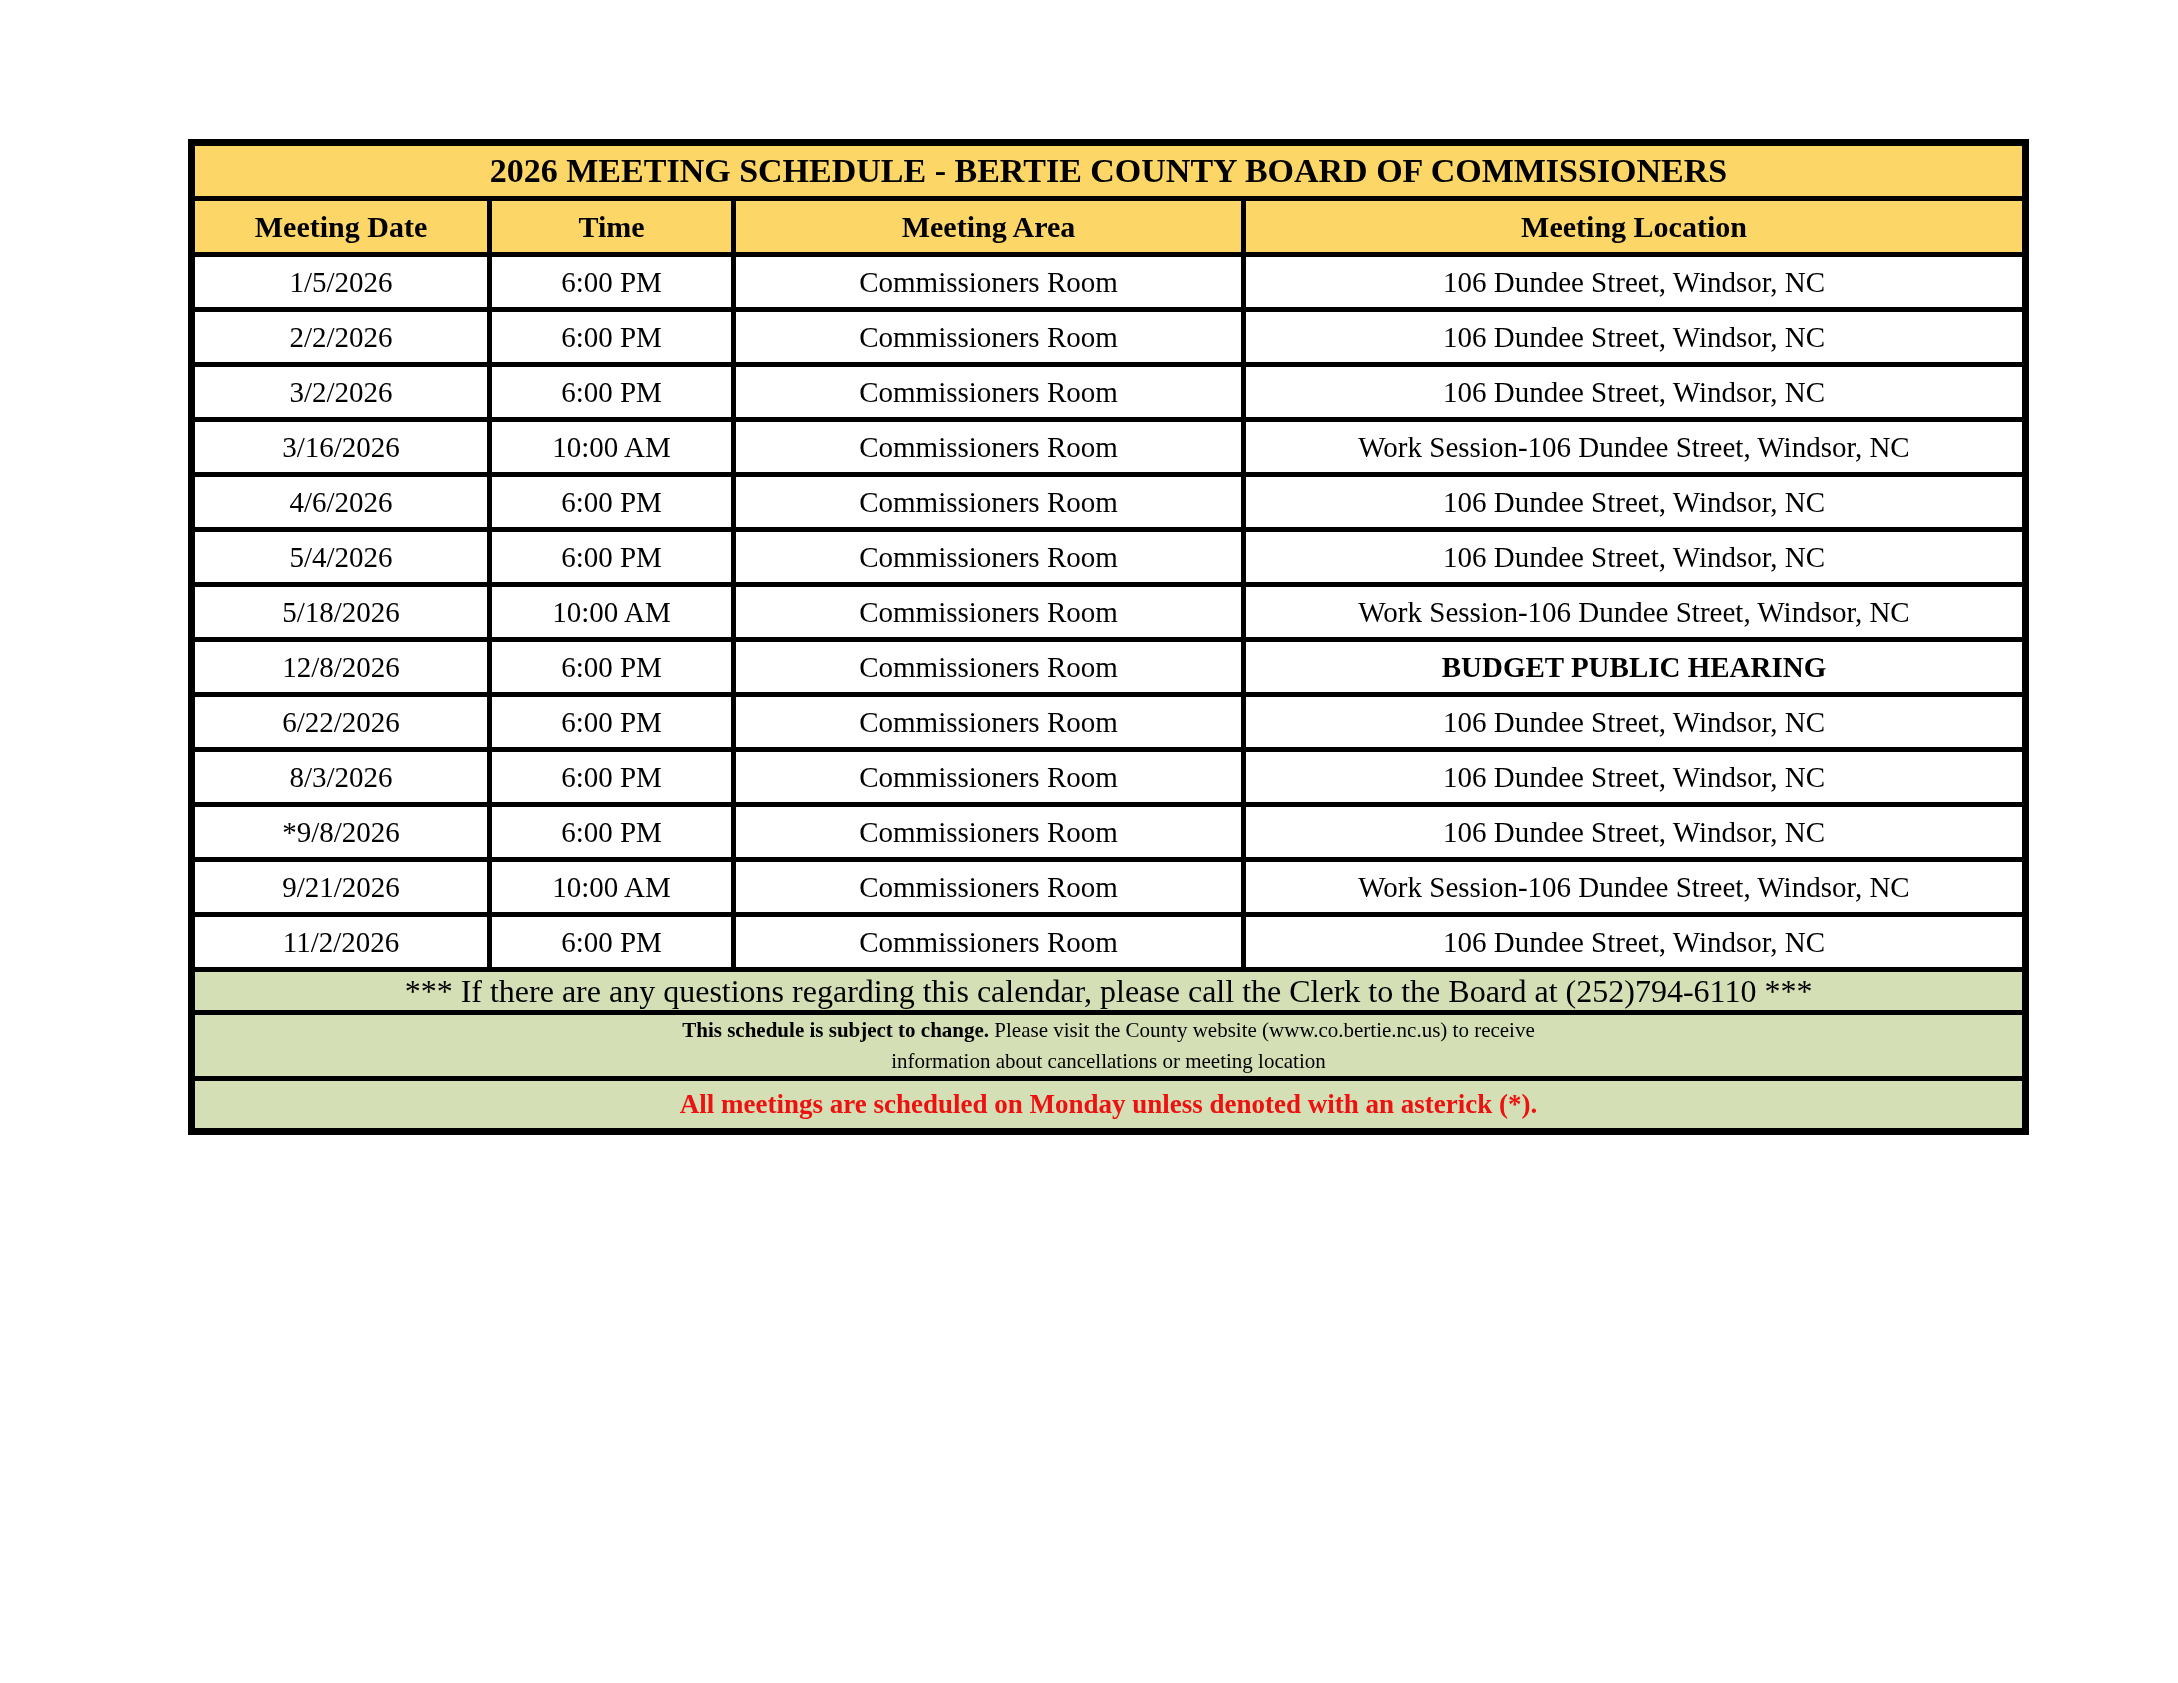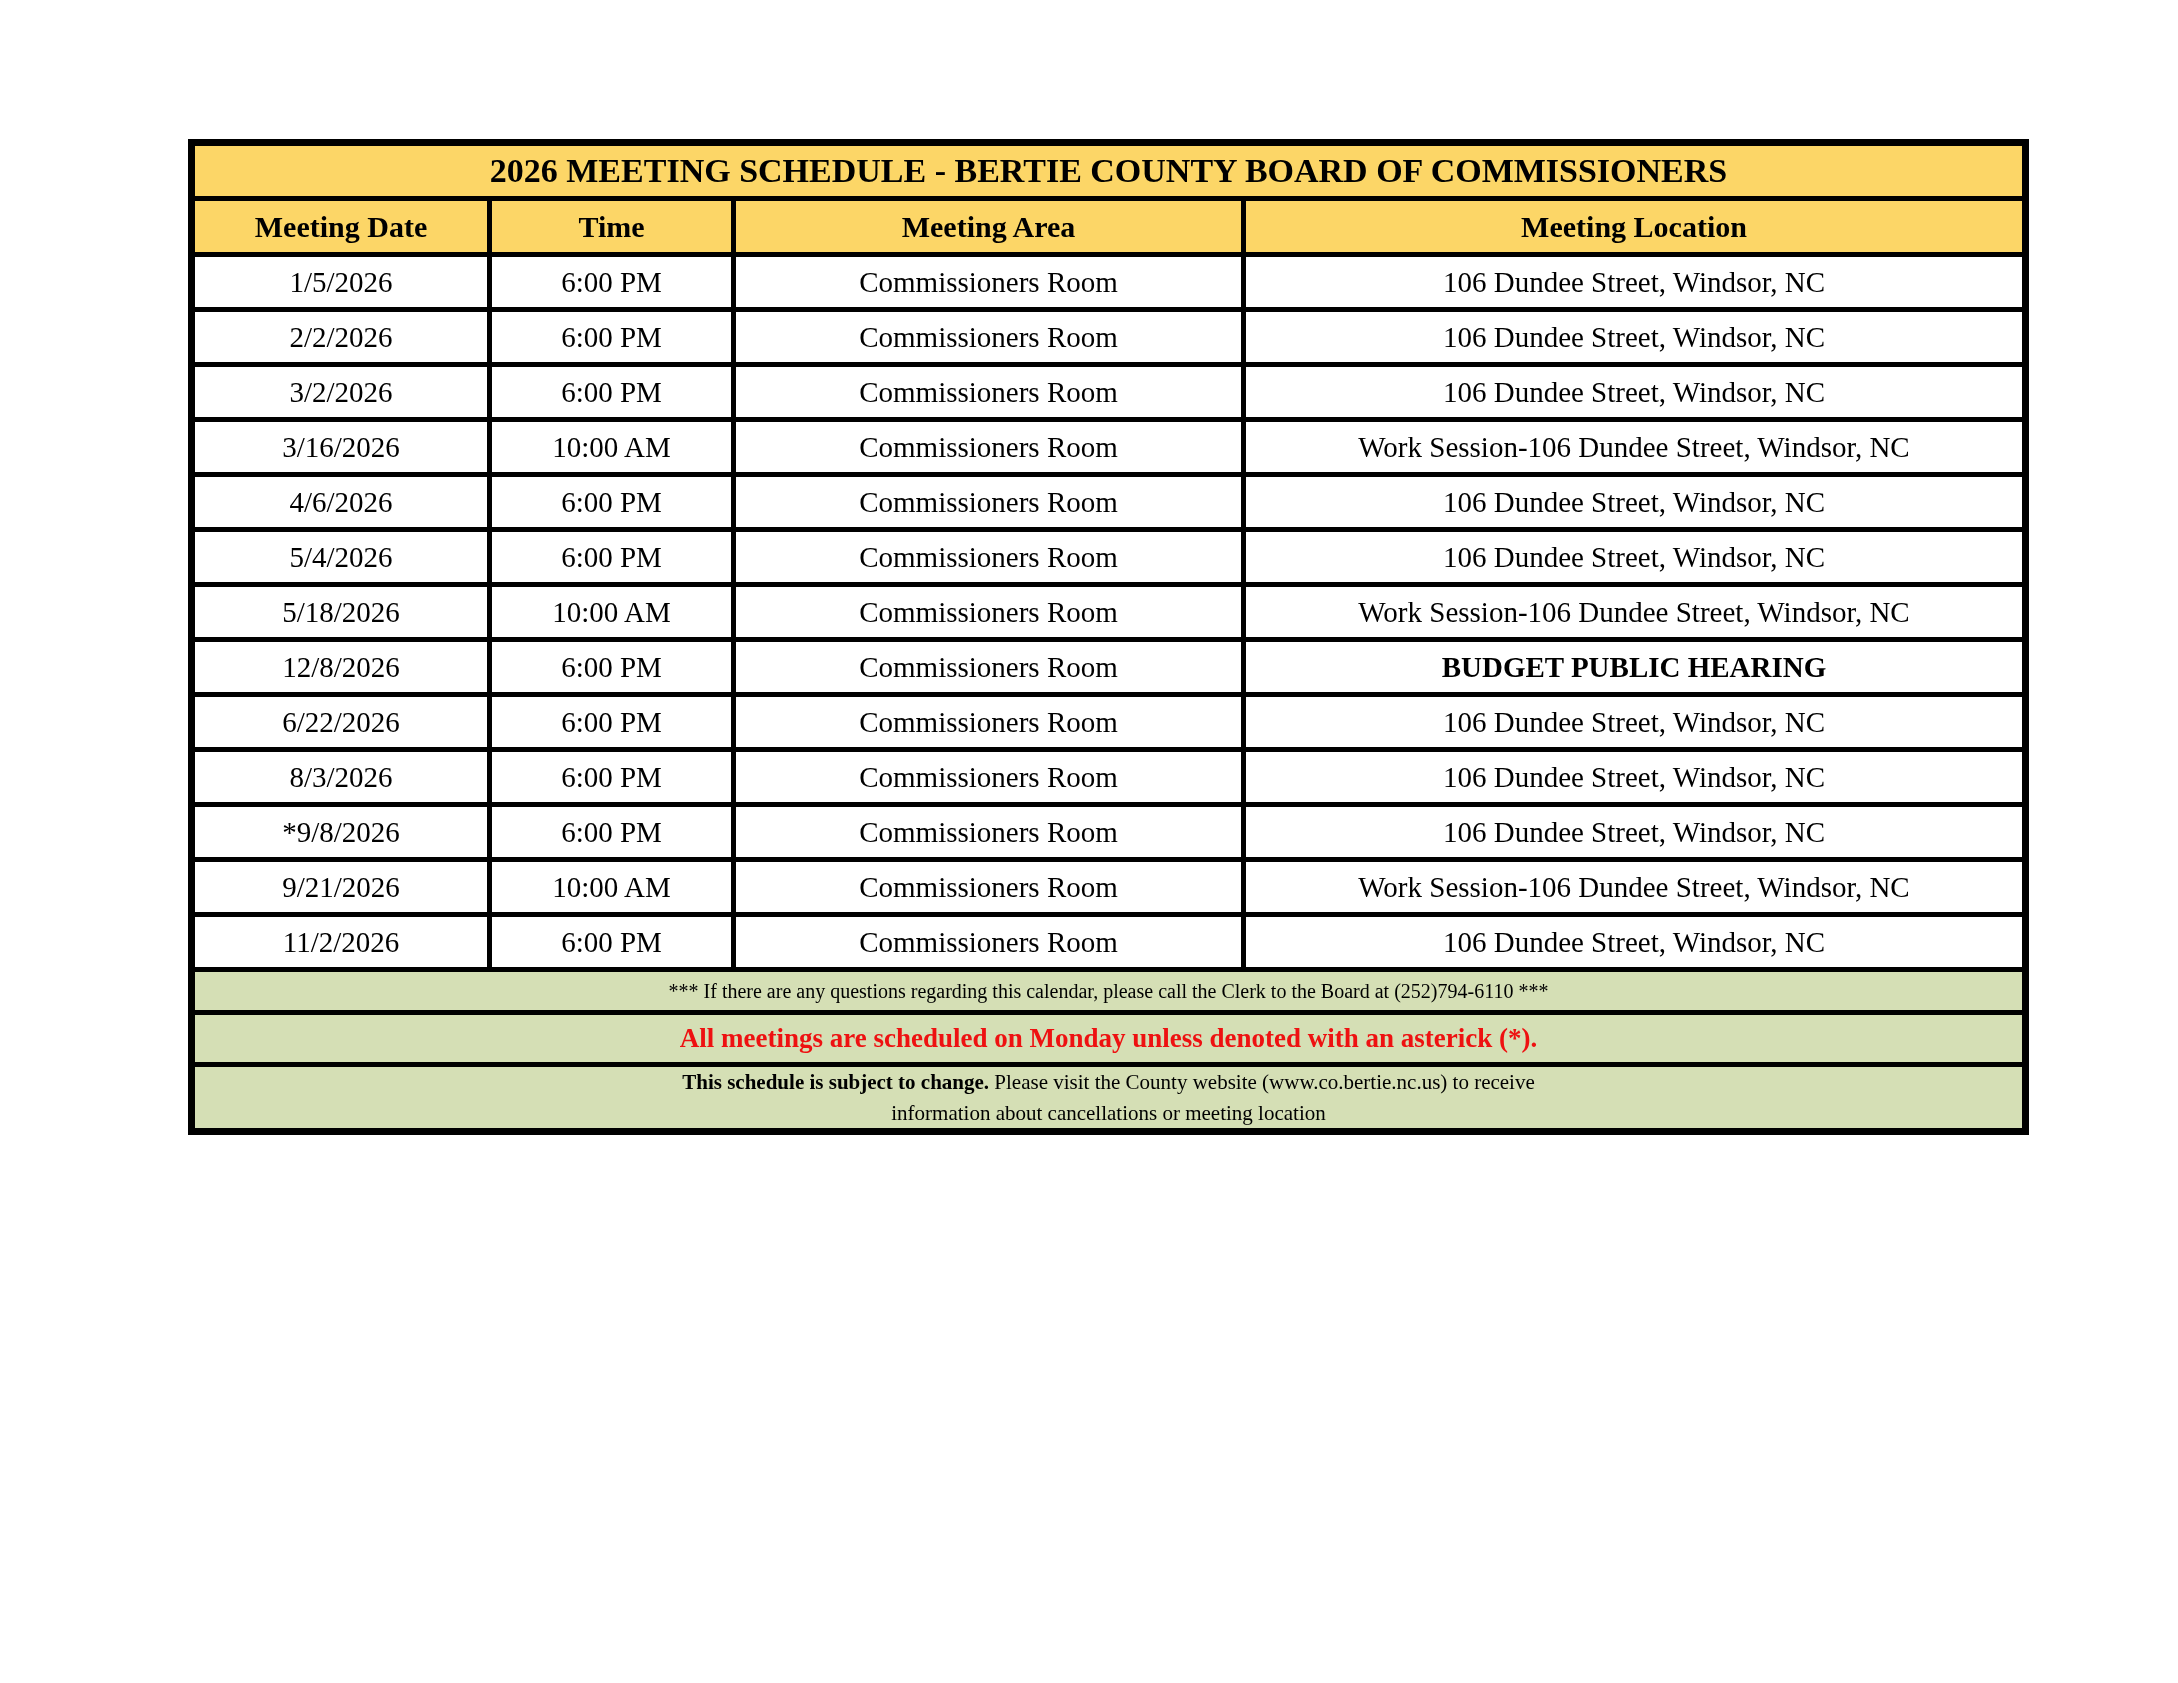--- a/index.html
+++ b/index.html
@@ -48,21 +48,21 @@
     font-size: 30px;
     height: 51px;
   }
   .data-cell {
     font-size: 29px;
     height: 50px;
   }
   .emphasis { font-weight: bold; }
   .note-a {
     background: var(--footer-bg);
-    font-size: 20px;
+    font-size: 32px;
     height: 38px;
     margin-top: 16px;
   }
   .note-b {
     background: var(--footer-bg);
     font-size: 21px;
     height: 61px;
     line-height: 1.45;
     white-space: normal;
   }
@@ -173,24 +173,24 @@
         <td class="data-cell">11/2/2026</td>
         <td class="data-cell">6:00 PM</td>
         <td class="data-cell">Commissioners Room</td>
         <td class="data-cell">106 Dundee Street, Windsor, NC</td>
       </tr>
 
       <tr>
         <td class="note-a" colspan="4">*** If there are any questions regarding this calendar, please call the Clerk to the Board at (252)794-6110 ***</td>
       </tr>
       <tr>
-        <td class="note-c" colspan="4">All meetings are scheduled on Monday unless denoted with an asterick (*).</td>
-      </tr>
-      <tr>
         <td class="note-b" colspan="4">
           <div><span class="bold-lead">This schedule is subject to change.</span><span> Please visit the County website (www.co.bertie.nc.us) to receive</span></div>
           <div>information about cancellations or meeting location</div>
         </td>
+      </tr>
+      <tr>
+        <td class="note-c" colspan="4">All meetings are scheduled on Monday unless denoted with an asterick (*).</td>
       </tr>
     </tbody>
   </table>
 </div>
 
 
 </body></html>

